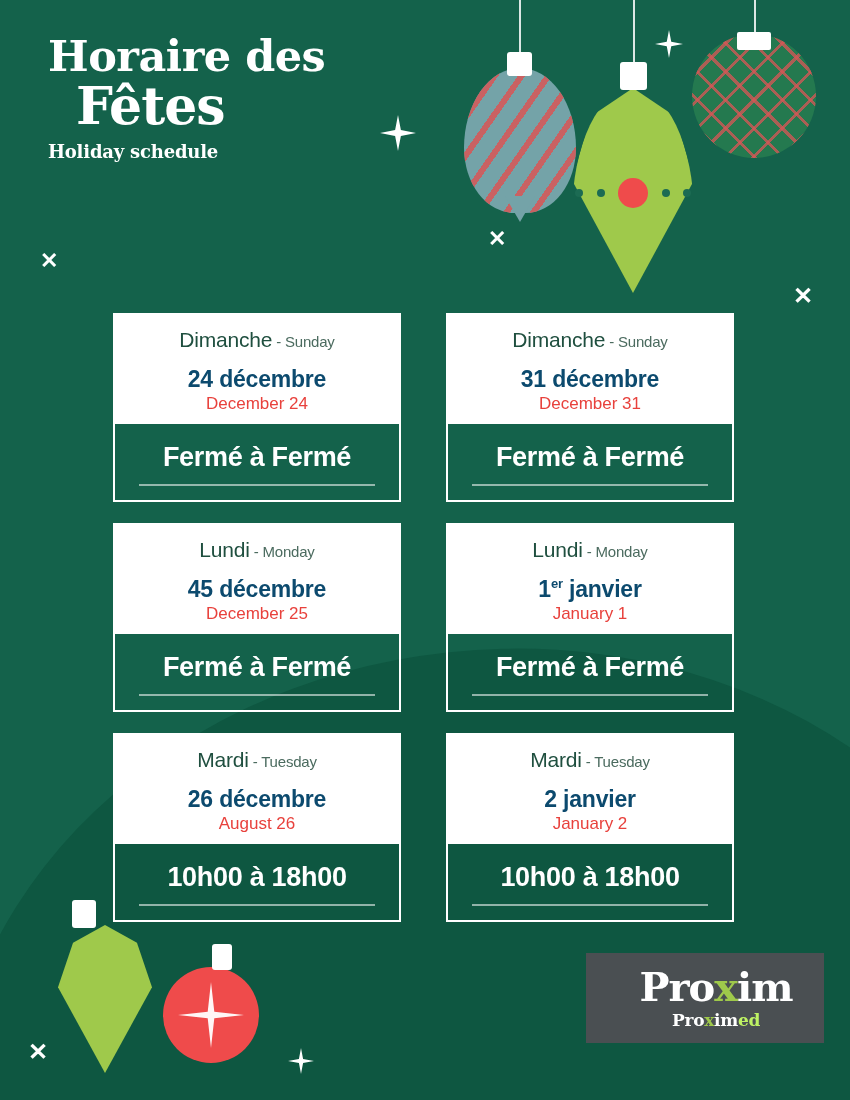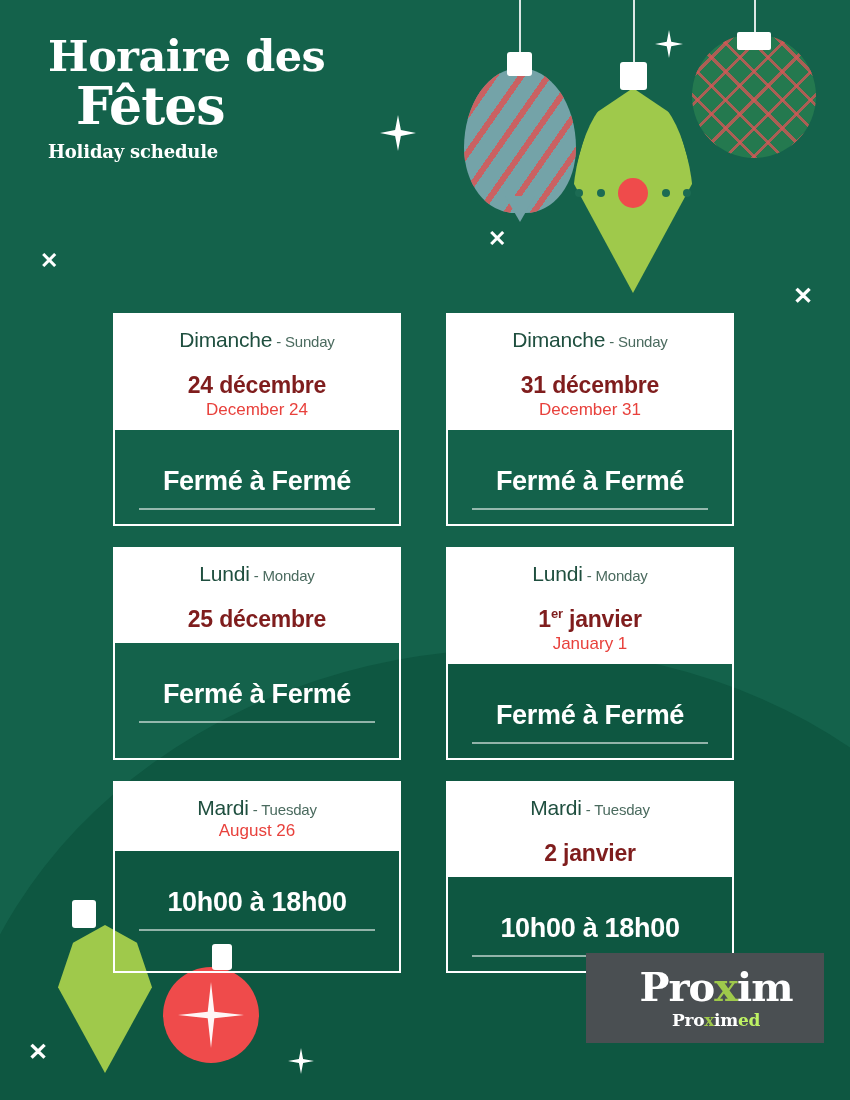--- a/index.html
+++ b/index.html
@@ -198,34 +198,34 @@
     text-align: center;
   }
   .day-line {
     color: #1f4f3f;
     font-size: 21px;
     letter-spacing: -0.2px;
   }
   .day-fr { font-weight: 400; }
   .day-en { font-size: 15px; color: #4b6b5f; }
   .date-fr {
-    color: #7f1d1d;
+    color: #0c4a6e;
     font-weight: bold;
     font-size: 23px;
-    margin-top: 20px;
+    margin-top: 14px;
     letter-spacing: -0.2px;
   }
   .date-fr sup { font-size: 13px; }
   .date-en {
     color: #e8413c;
     font-size: 17px;
     margin-top: 1px;
   }
   .card-bottom {
-    padding: 36px 18px 14px;
+    padding: 18px 18px 14px;
     text-align: center;
   }
   .hours {
     color: #ffffff;
     font-size: 27px;
     font-weight: bold;
     letter-spacing: -0.3px;
   }
   .hours-rule {
     height: 2px;
@@ -349,21 +349,22 @@
         <div class="hours">Fermé à Fermé</div>
         <div class="hours-rule"></div>
       </div>
     </div>
 
     <div class="card">
       <div class="card-top">
         <div class="day-line">
           <span class="day-fr">Lundi</span><span class="day-en"> - </span><span class="day-en">Monday</span>
         </div>
-        <div class="date-fr"><span>25 décembre</span></div>
+        <div class="date-fr"><span>45 décembre</span></div>
+        <div class="date-en">December 25</div>
       </div>
       <div class="card-bottom">
         <div class="hours">Fermé à Fermé</div>
         <div class="hours-rule"></div>
       </div>
     </div>
 
     <div class="card">
       <div class="card-top">
         <div class="day-line">
@@ -376,34 +377,36 @@
         <div class="hours">Fermé à Fermé</div>
         <div class="hours-rule"></div>
       </div>
     </div>
 
     <div class="card">
       <div class="card-top">
         <div class="day-line">
           <span class="day-fr">Mardi</span><span class="day-en"> - </span><span class="day-en">Tuesday</span>
         </div>
+        <div class="date-fr"><span>26 décembre</span></div>
         <div class="date-en">August 26</div>
       </div>
       <div class="card-bottom">
         <div class="hours">10h00 à 18h00</div>
         <div class="hours-rule"></div>
       </div>
     </div>
 
     <div class="card">
       <div class="card-top">
         <div class="day-line">
           <span class="day-fr">Mardi</span><span class="day-en"> - </span><span class="day-en">Tuesday</span>
         </div>
         <div class="date-fr"><span>2 janvier</span></div>
+        <div class="date-en">January 2</div>
       </div>
       <div class="card-bottom">
         <div class="hours">10h00 à 18h00</div>
         <div class="hours-rule"></div>
       </div>
     </div>
 
   </div>
 
   <div class="logo-box">

